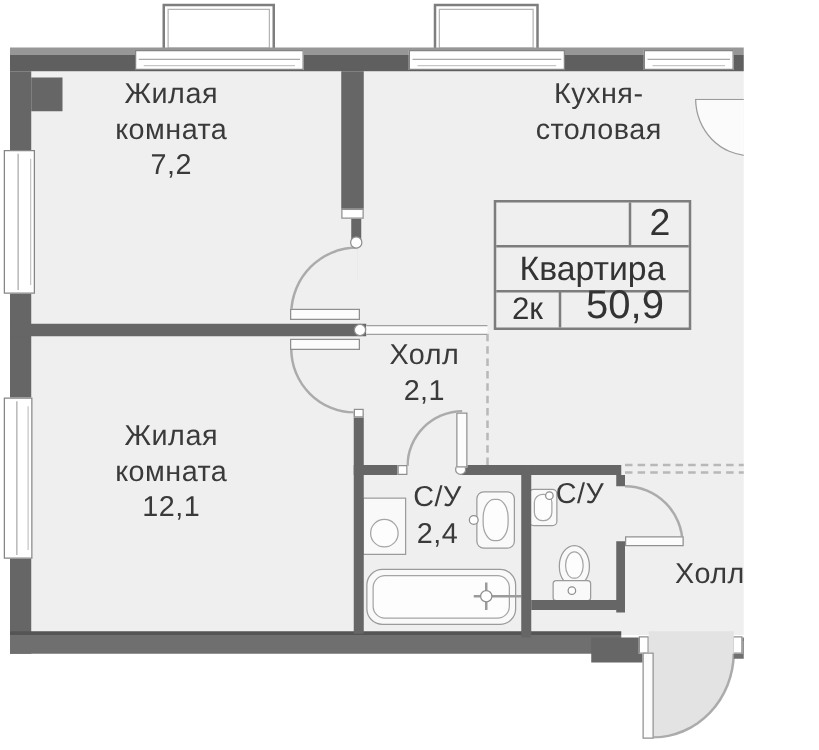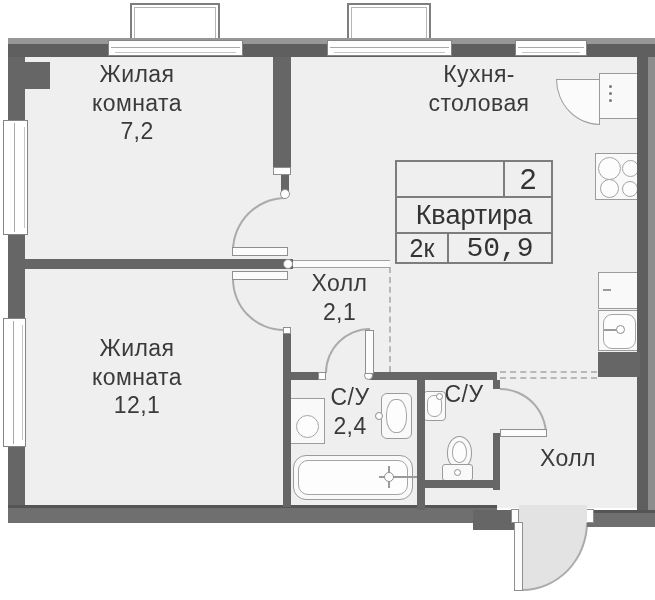--- a/index.html
+++ b/index.html
@@ -1,17 +1,17 @@
 <!DOCTYPE html>
 <html><head>
 <meta charset="utf-8">
 <style>
   html,body { margin:0; padding:0; background:#ffffff; }
   #plan {
-    position:relative; width:655px; height:600px; overflow:hidden;
+    position:relative; width:595px; height:600px; overflow:hidden;
     font-family:"Liberation Sans", sans-serif; background:#ffffff;
   }
   .abs { position:absolute; }
   .floor { background:#efefef; }
   .wall { position:absolute; background:#666666; z-index:2; }
   .wall.shade-top { background:linear-gradient(#979797 0 32%, #5f5f5f 32% 100%); }
   .wall.shade-right { background:linear-gradient(90deg,#5f5f5f 0 60%, #8d8d8d 60% 100%); }
   .wall.shade-bottom { background:linear-gradient(#555 0 18%, #6f6f6f 18% 100%); }
   .jamb { position:absolute; background:#ffffff; border:1px solid #8f8f8f; box-sizing:border-box; z-index:3; }
   .round { border-radius:50%; }
@@ -43,23 +43,23 @@
   .info-table { position:absolute; left:395px; top:160px; width:158px; z-index:4;
                 background:#efefef; border:2px solid #7d7d7d; box-sizing:border-box; color:#333; }
   .it-row { display:flex; border-top:2px solid #7d7d7d; }
   .it-row:first-child { border-top:none; }
   .it-cell { display:flex; align-items:center; justify-content:center; box-sizing:border-box; }
   .it-r1 { height:34px; }
   .it-r1 .c-empty { flex:1; }
   .it-r1 .c-count { width:48px; border-left:2px solid #7d7d7d; font-size:30px; }
   .it-r2 { height:34px; font-size:27px; }
   .it-r2 .c-title { flex:1; }
-  .it-r3 { height:28px; }
+  .it-r3 { height:28px;align-items:flex-end; }
   .it-r3 .c-code { width:52px; border-right:2px solid #7d7d7d; font-size:25px; }
-  .it-r3 .c-area { flex:1; font-size:28px;font-family:Liberation Mono, monospace; }
+  .it-r3 .c-area { flex:1; font-size:32px; }
 </style>
 </head>
 <body>
 
 <div id="plan">
 
   <div class="abs floor" style="left:25px;top:57px;width:612px;height:451px"></div>
 
   <div class="wall shade-top" style="left:8px;top:38px;width:647px;height:19px"></div>
   <div class="wall" style="left:8px;top:57px;width:17px;height:466px"></div>

